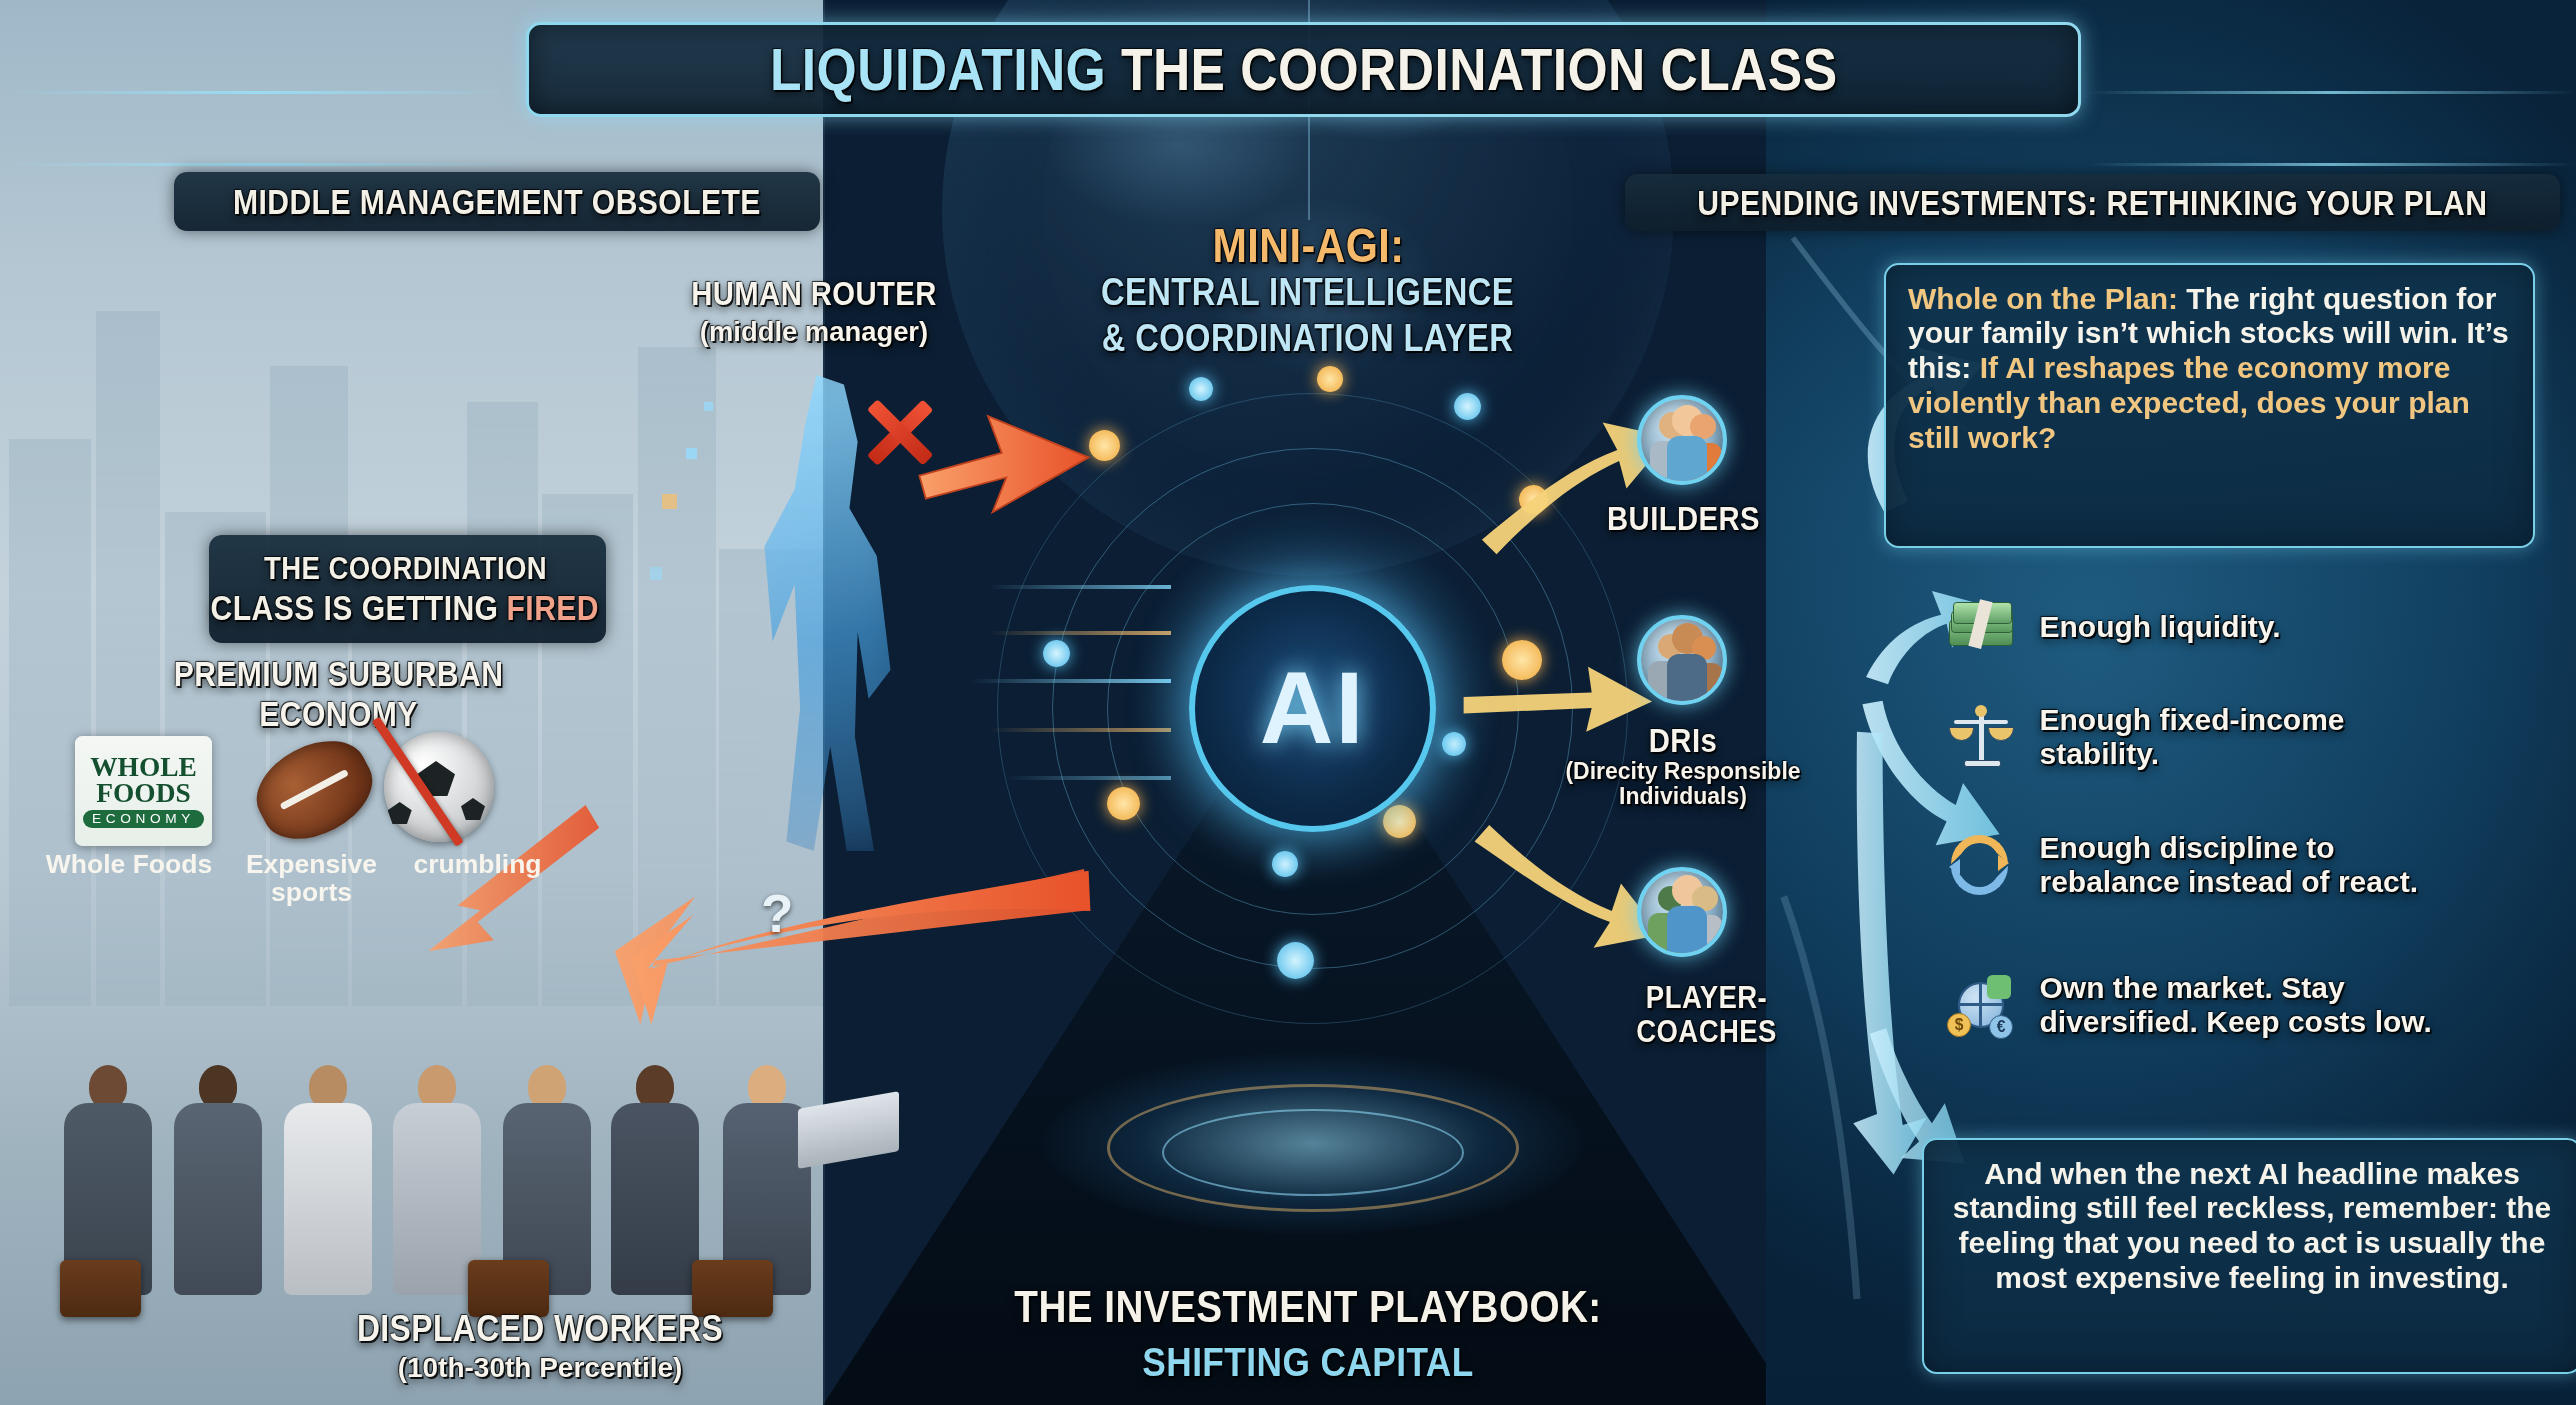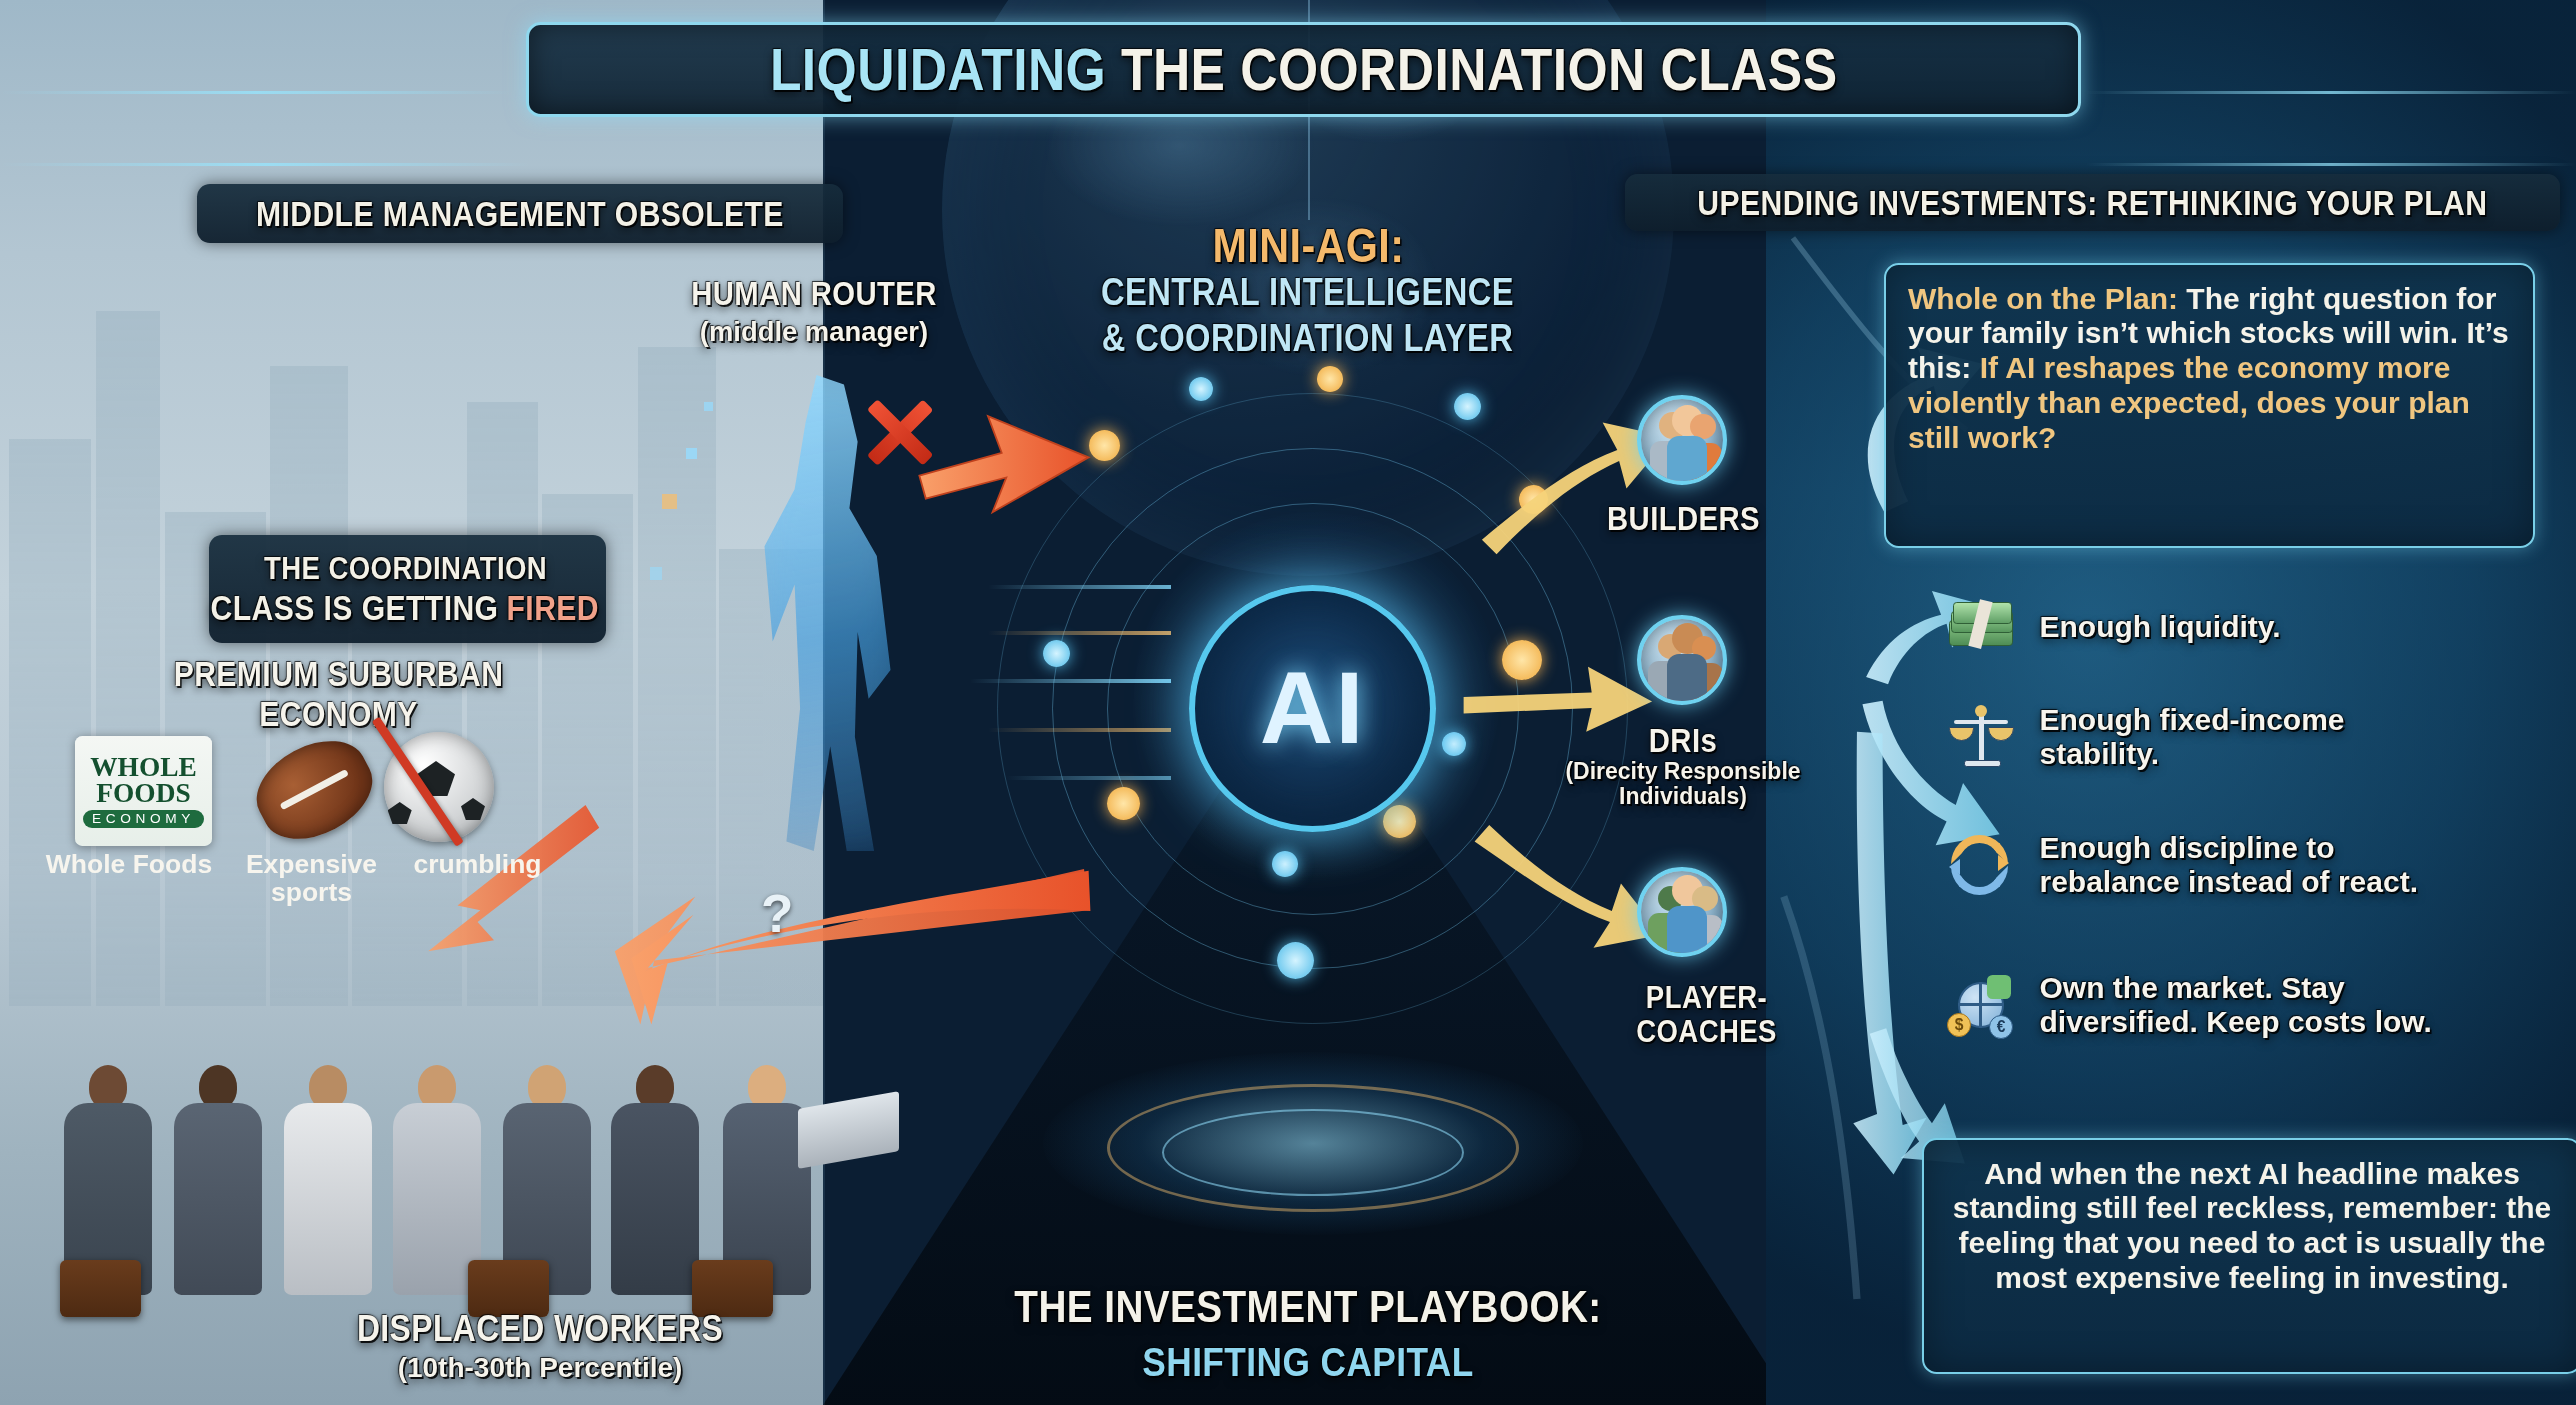--- a/index.html
+++ b/index.html
@@ -302,21 +302,21 @@
     <path d="M1950 980 C2000 1120 2020 1280 2030 1420" stroke="rgba(180,230,255,.18)" stroke-width="8" fill="none"></path>
   </svg>
 
   <div id="title-bar">
     <div class="t impact outline-dark">
       <span class="t-accent">LIQUIDATING</span>
       <span class="t-white">THE COORDINATION CLASS</span>
     </div>
   </div>
 
-  <div class="pill" style="left:174px; top:184px; width:646px; height:59px;margin-left:23px;">
+  <div class="pill" style="left:174px; top:172px; width:646px; height:59px;">
     <span class="impact outline-dark">MIDDLE MANAGEMENT OBSOLETE</span>
   </div>
 
   <div class="router-fig">
     <div style="position:absolute;left:82px;top:37px;width:137px;height:476px;
         background:linear-gradient(170deg, rgba(150,220,255,.75), rgba(60,150,215,.55) 55%, rgba(30,100,165,.25));
         clip-path:polygon(42% 0%, 62% 2%, 72% 14%, 66% 28%, 86% 38%, 96% 62%, 80% 68%, 72% 54%, 70% 76%, 84% 100%, 64% 100%, 52% 78%, 40% 100%, 20% 98%, 30% 70%, 26% 44%, 10% 56%, 4% 36%, 26% 24%, 34% 10%);
         filter:drop-shadow(0 0 18.3px rgba(120,200,255,.55));"></div>
     <div style="position:absolute;left:9.1px;top:110px;width:11px;height:11px;background:rgba(150,220,255,.8);"></div>
     <div style="position:absolute;left:-14.6px;top:156px;width:14.6px;height:14.6px;background:rgba(245,190,110,.75);"></div>

